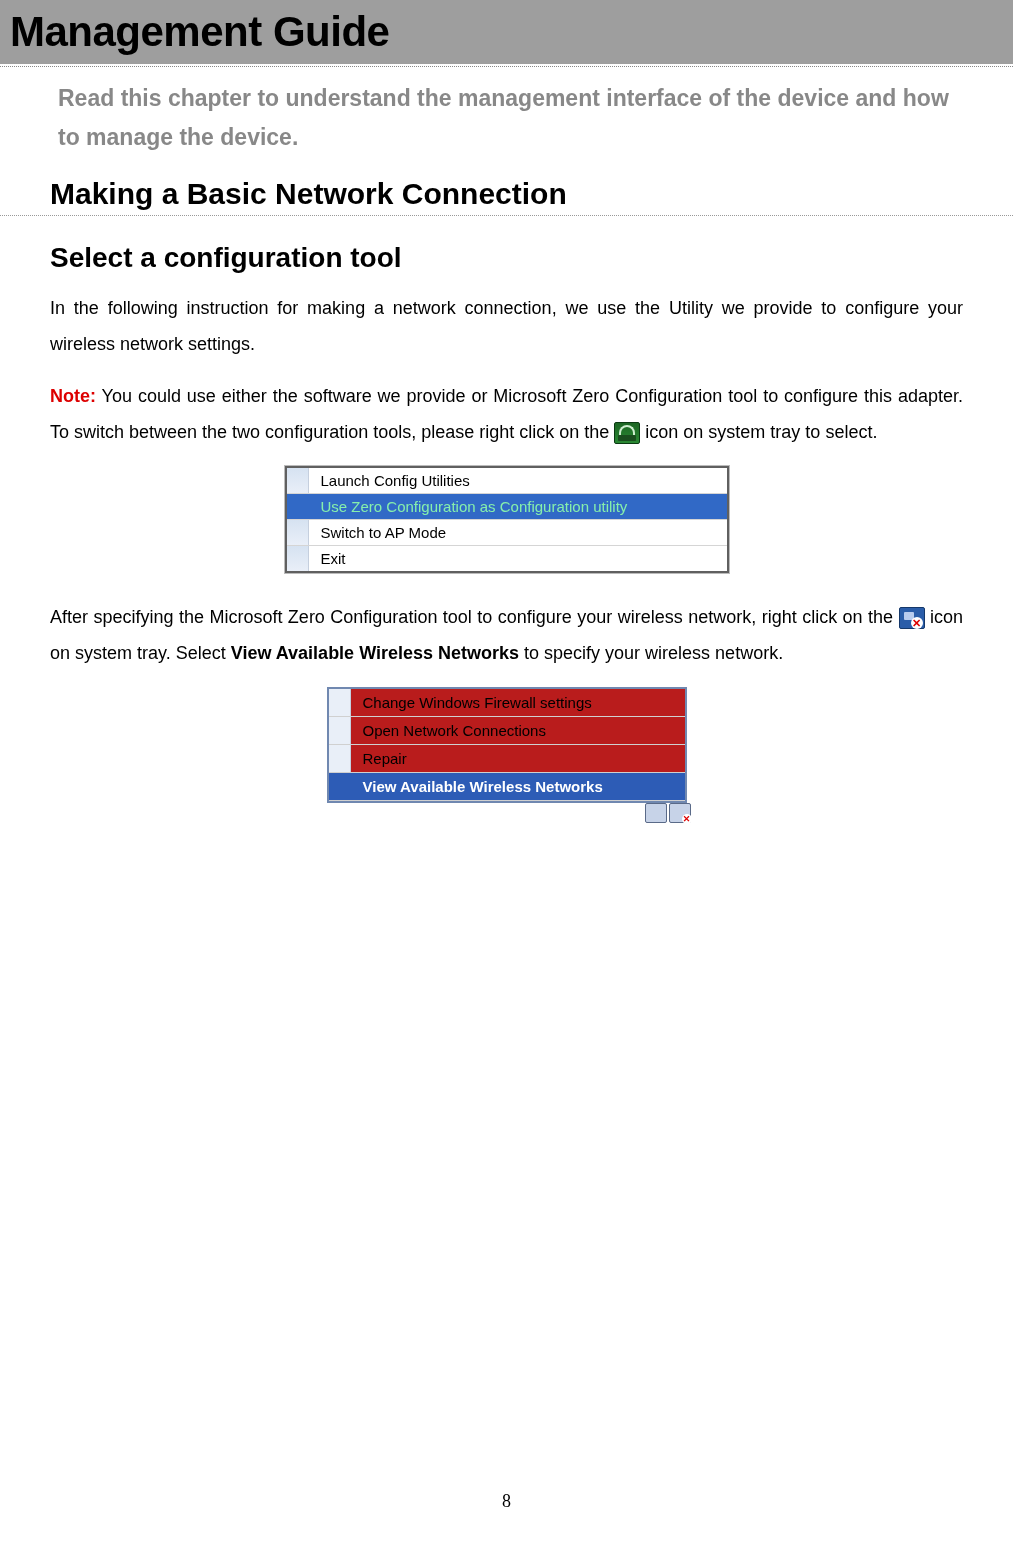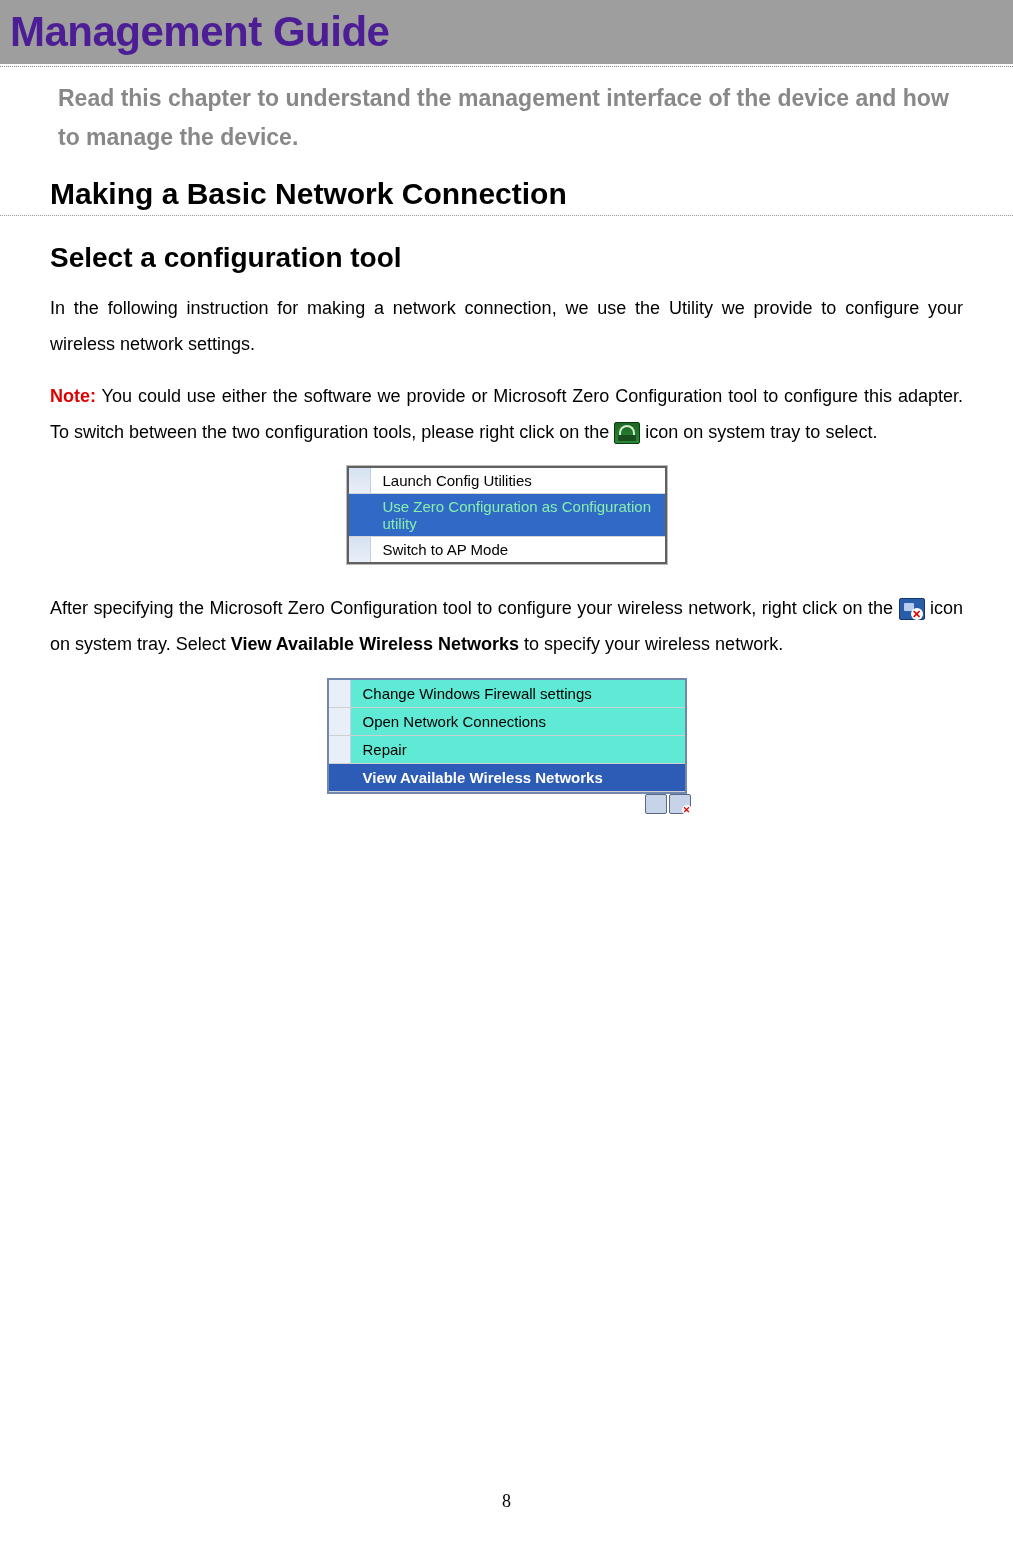--- a/index.html
+++ b/index.html
@@ -6,21 +6,21 @@
     body {
       width: 1013px;
       height: 1542px;
       background: #fff;
       font-family: Arial, Helvetica, sans-serif;
       position: relative;
     }
     .page { padding: 0 50px 0 50px; }
     .header-bar {
       background: #9e9e9e;
-      color: #4c1d95;
+      color: #000000;
       font-family: Verdana, Arial, sans-serif;
       font-weight: bold;
       font-size: 42px;
       padding: 8px 0 8px 0;
       margin-left: -50px;
       margin-right: -50px;
       padding-left: 10px;
       letter-spacing: -0.5px;
     }
     .dotted-line {
@@ -108,21 +108,21 @@
     .net-icon::after {
       content: "✕";
       position: absolute;
       right: 1px; bottom: -1px;
       color: #d00; font-size: 11px; font-weight: bold;
       background: #fff; border-radius: 50%;
       width: 12px; height: 12px; text-align: center; line-height: 12px;
     }
     .menu-screenshot {
       margin: 10px auto 26px auto;
-      width: 320px;
+      width: 444px;
       border: 2px solid #606060;
       background: #fff;
       box-shadow: 0 0 0 1px #bbb;
     }
     .menu-item {
       display: flex;
       align-items: stretch;
       font-family: Tahoma, Verdana, sans-serif;
       font-size: 15px;
       border-bottom: 1px solid #d5d5d5;
@@ -132,21 +132,21 @@
     .menu-item .lbl { flex: 1; padding: 4px 12px; }
     .menu-item.selected .lbl {
       background: #3169c6;
       color: #86efac;
     }
     .menu-item.selected .strip { background: #3169c6; border-right-color: #3169c6; }
     .menu2 {
       margin: 6px auto 20px auto;
       width: 360px;
       border: 2px solid #7088b0;
-      background: #5eead4;
+      background: #b91c1c;
       position: relative;
     }
     .menu2-item {
       display: flex;
       font-family: Tahoma, Verdana, sans-serif;
       font-size: 15px;
       border-bottom: 1px solid #d0d0d0;
     }
     .menu2-item:last-child { border-bottom: none; }
     .menu2-item .strip { width: 22px; background: #e9eff8; border-right: 1px solid #c5cfde; }
@@ -212,20 +212,24 @@
       <div class="lbl">Launch Config Utilities</div>
     </div>
     <div class="menu-item selected">
       <div class="strip"></div>
       <div class="lbl">Use Zero Configuration as Configuration utility</div>
     </div>
     <div class="menu-item">
       <div class="strip"></div>
       <div class="lbl">Switch to AP Mode</div>
     </div>
+    <div class="menu-item">
+      <div class="strip"></div>
+      <div class="lbl">Exit</div>
+    </div>
   </div>
 
 
   <p class="body-text">
     <span>After specifying the Microsoft Zero Configuration tool to configure your wireless network, right click on the </span><span class="inline-icon net-icon"></span><span> icon on system tray. Select </span><span class="bold-inline">View Available Wireless Networks</span><span> to specify your wireless network.</span>
   </p>
 
   <div class="menu2">
     <div class="menu2-item">
       <div class="strip"></div>

